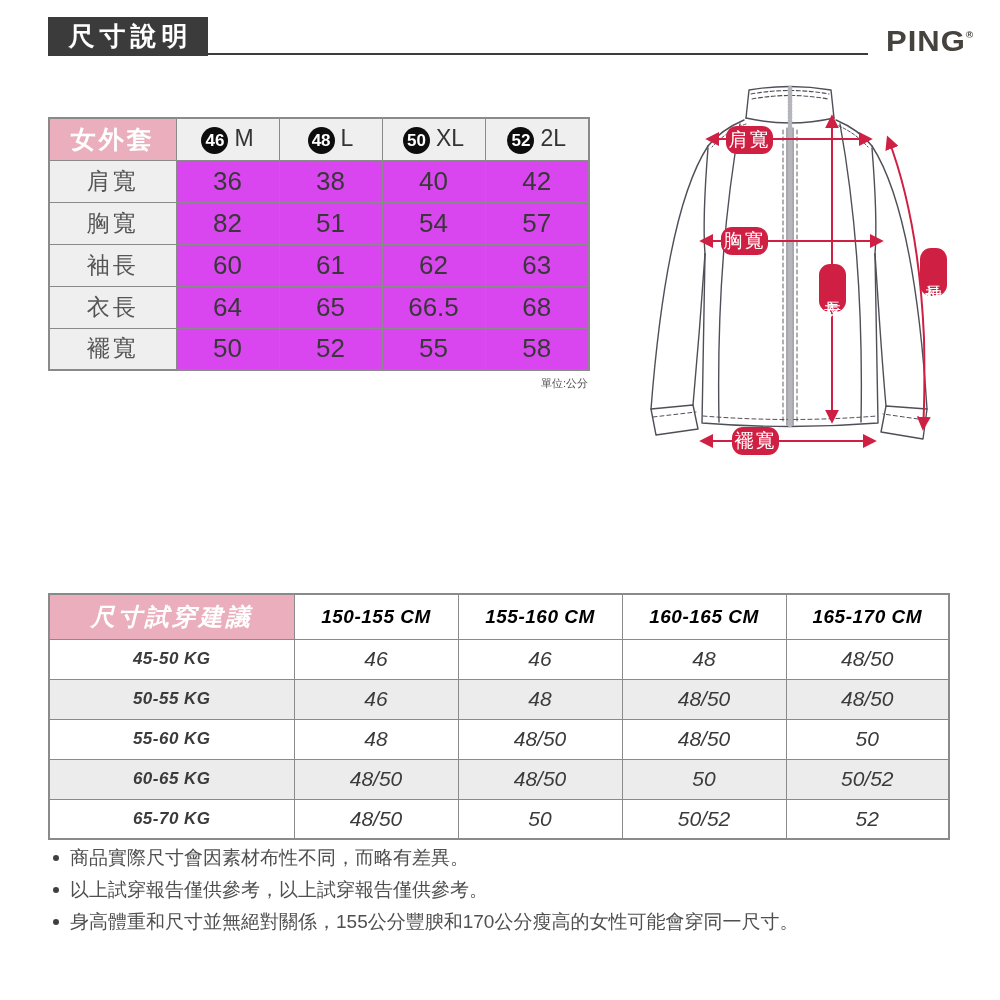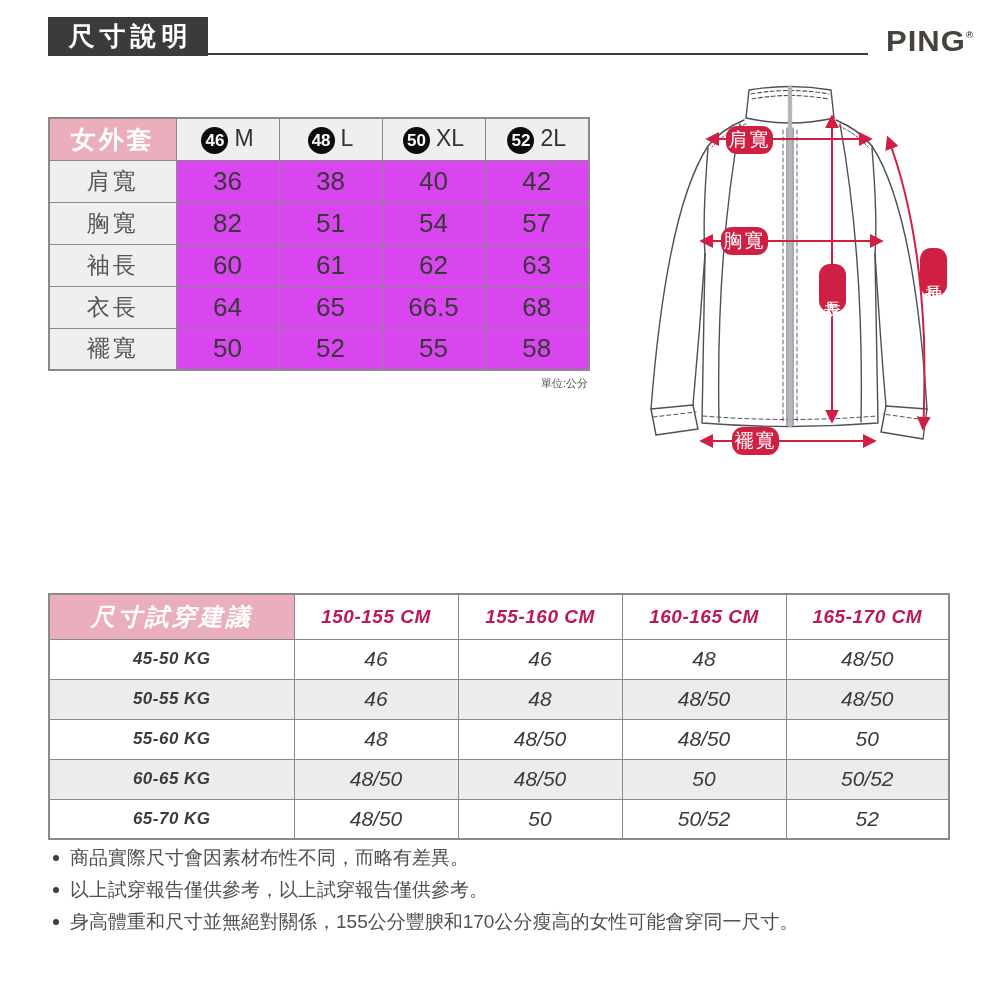--- a/index.html
+++ b/index.html
@@ -48,21 +48,21 @@
   .pill-chest{left:101px;top:149px;}
   .pill-hem{left:112px;top:349px;}
   .pill-length{left:199px;top:186px;}
   .pill-sleeve{left:300px;top:170px;}
 
   
   .fit-table{position:absolute;left:48px;top:593px;width:900px;border:2px solid var(--border);}
   .fit-table tr{height:40px;font-style:italic;}
   .fit-table tr.head{height:45px;}
   .fit-corner{background:var(--pink);color:#fff;font-size:24px;font-weight:bold;letter-spacing:3px;}
-  .fit-col{background:#fff;font-size:19px;font-weight:bold;color:#be185d;letter-spacing:.5px;}
+  .fit-col{background:#fff;font-size:19px;font-weight:bold;color:#000000;letter-spacing:.5px;}
   .fit-label{font-size:17px;font-weight:bold;color:#3b3b3b;letter-spacing:.5px;}
   .fit-val{font-size:21px;color:#3b3b3b;}
   .fit-table tr.alt td{background:var(--altrow);}
   .fit-table tr.plain td{background:#fff;}
 
   
   .notes{position:absolute;left:52px;top:846px;width:900px;}
   .note{display:flex;align-items:flex-start;margin-bottom:8px;font-size:19px;
     color:var(--muted);line-height:24px;text-align:right;}
   .bullet{flex:0 0 auto;width:6px;height:6px;border-radius:50%;background:#3f3f3f;margin:9px 11px 0 1px;}

